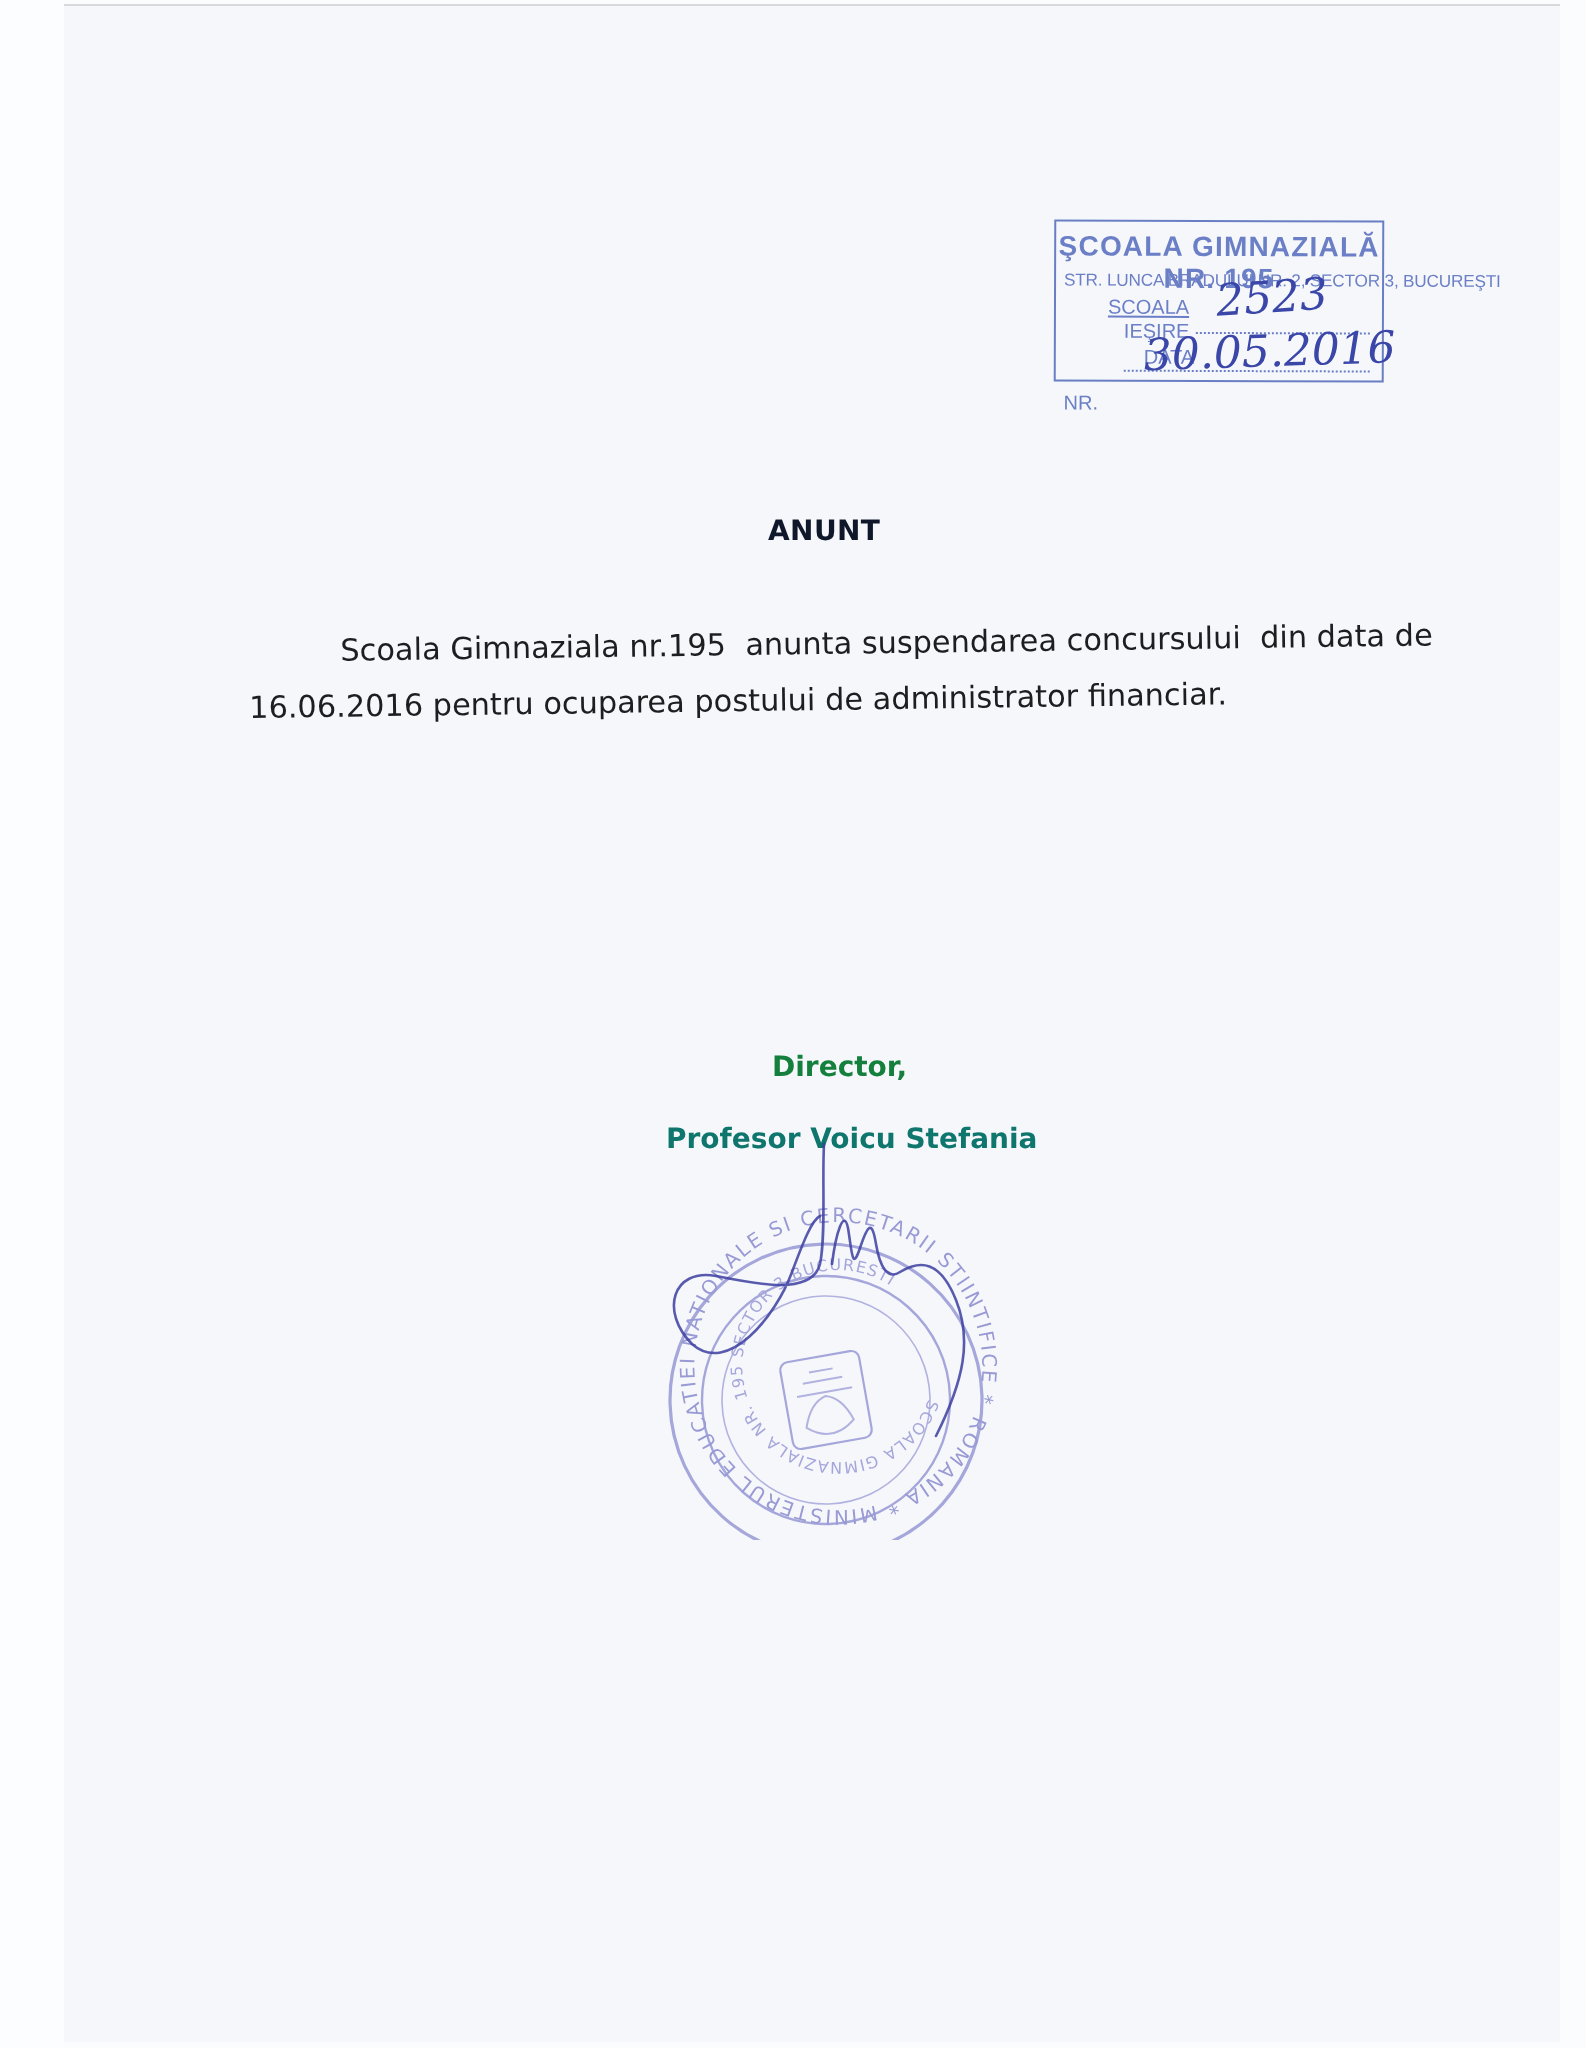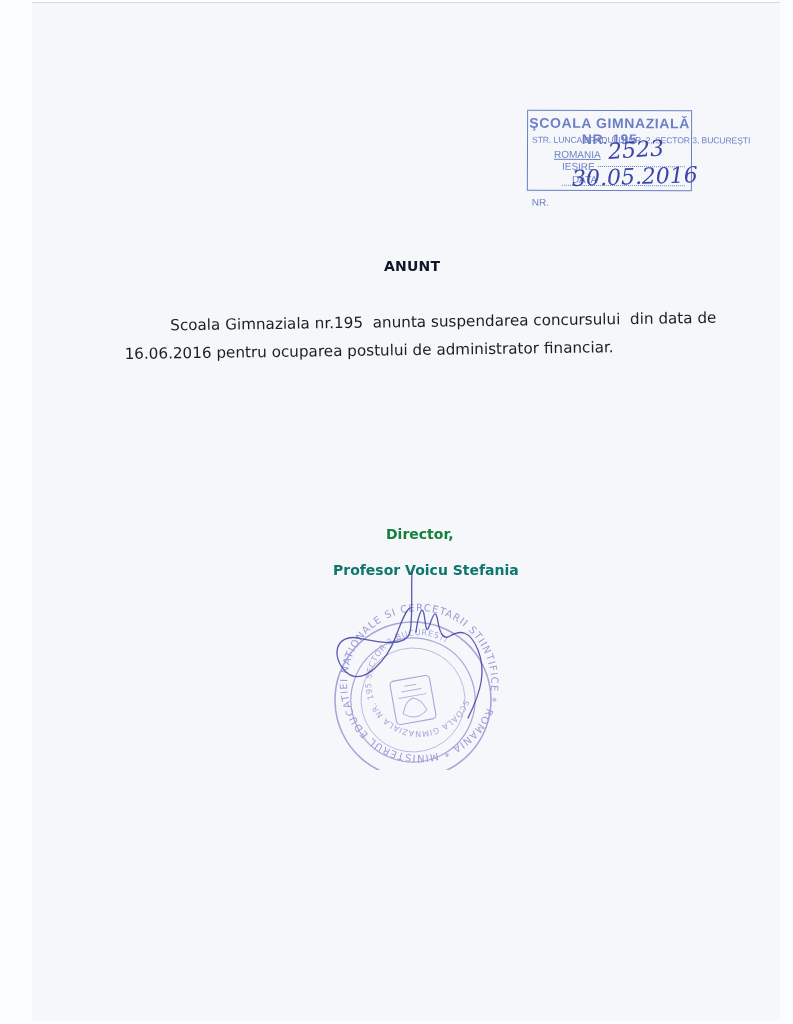--- a/index.html
+++ b/index.html
@@ -190,21 +190,21 @@
 </head>
 <body>
 
 <div class="left-margin"></div>
 <div class="page"></div>
 
 <div class="reg-stamp">
   <div class="title">ŞCOALA GIMNAZIALĂ NR. 195</div>
   <div class="address">STR. LUNCA BRADULUI NR. 2, SECTOR 3, BUCUREŞTI</div>
   <div class="nr-label">NR.</div>
-  <div class="intrare">ROMANIA</div>
+  <div class="intrare">SCOALA</div>
   <div class="iesire">IEŞIRE</div>
   <div class="dots1"></div>
   <div class="data-label">DATA</div>
   <div class="dots2"></div>
   <div class="handwritten hw-number">2523</div>
   <div class="handwritten hw-date">30.05.2016</div>
 </div>
 
 <div class="doc-title">ANUNT</div>
 

